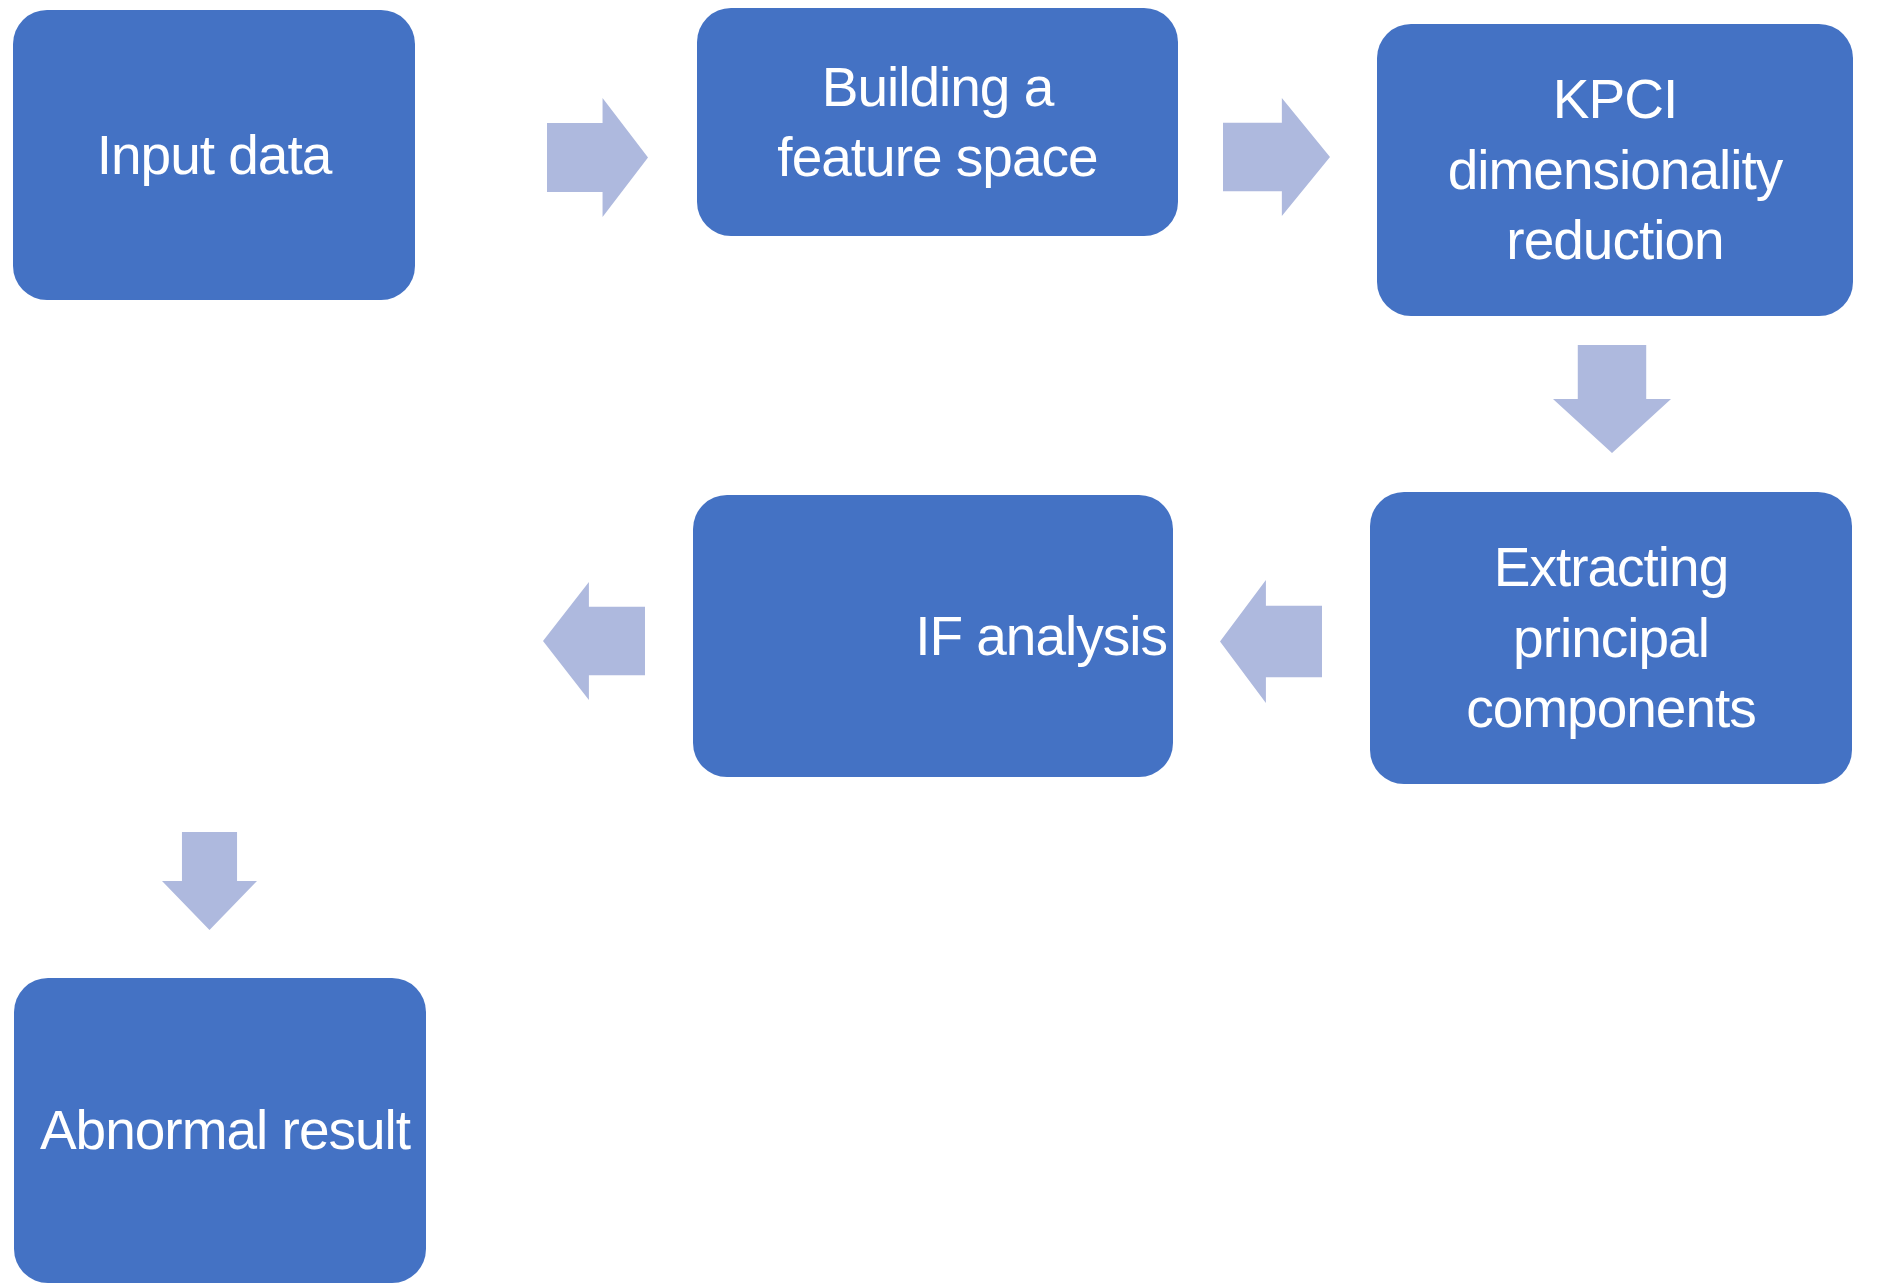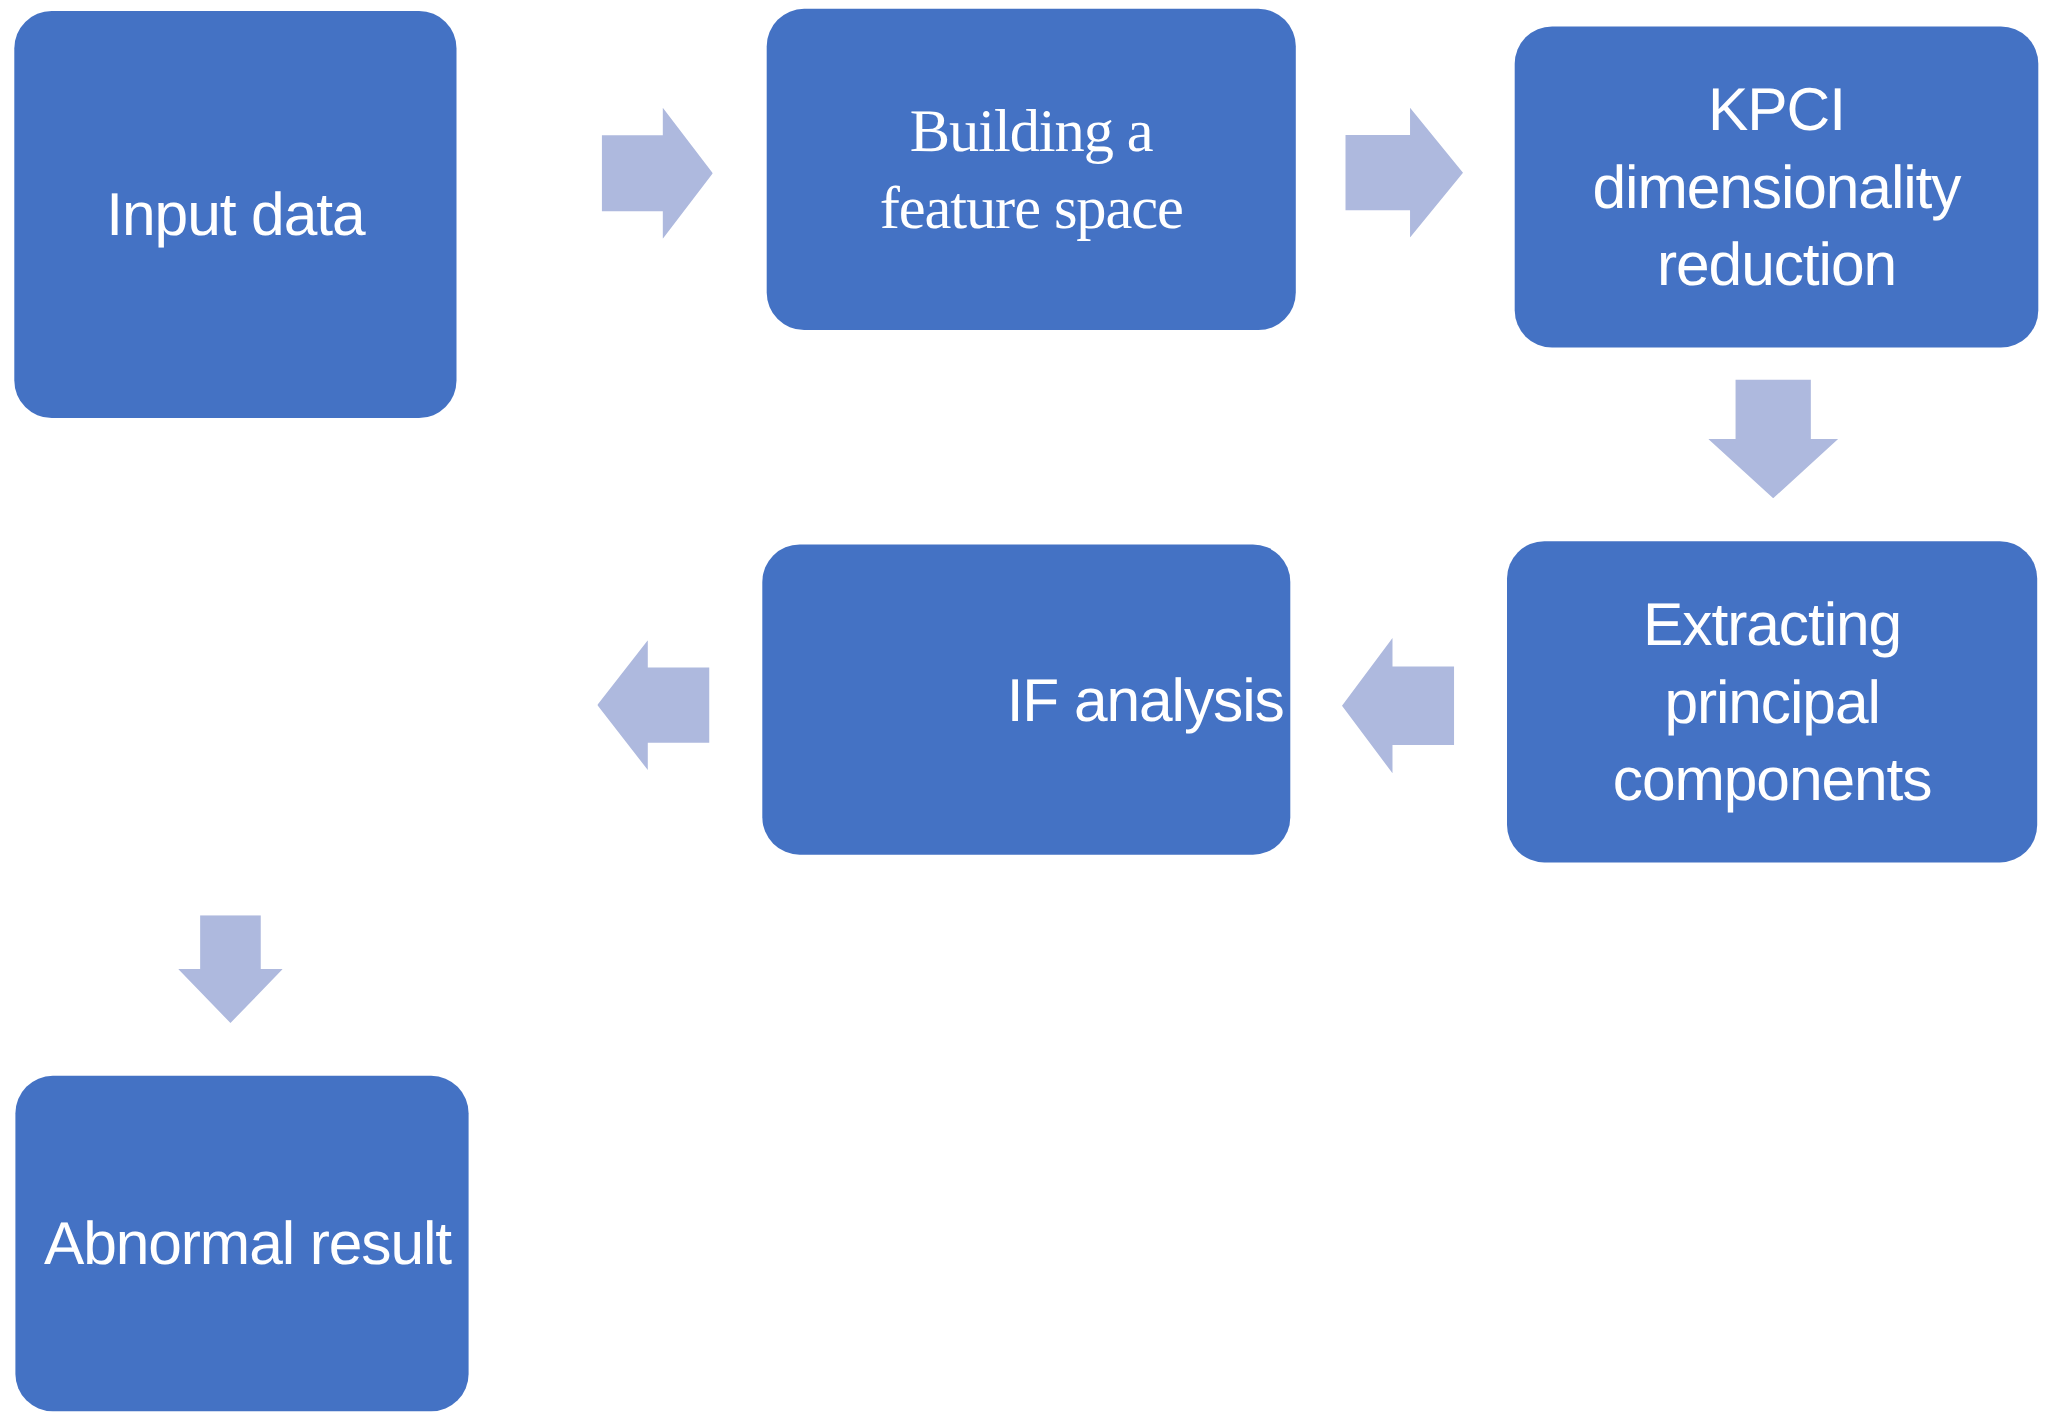--- a/index.html
+++ b/index.html
@@ -34,22 +34,22 @@
     white-space: pre-line;
   }
   .arrow {
     position: absolute;
     display: block;
   }
   .arrow polygon {
     fill: var(--arrow-fill, #AEB9DE);
   }
   
-  .n1 { left: 13px;   top: 10px;  width: 402px; height: 370px; }
-  .n2 { left: 697px;  top: 8px;   width: 481px; height: 292px; font-family: Liberation Serif, serif; }
+  .n1 { left: 13px;   top: 10px;  width: 402px; height: 290px; }
+  .n2 { left: 697px;  top: 8px;   width: 481px; height: 228px; }
   .n3 { left: 1377px; top: 24px;   width: 476px; height: 292px; }
   .n4 { left: 1370px; top: 492px; width: 482px; height: 292px; }
   .n5 { left: 693px;  top: 495px; width: 480px; height: 282px; justify-content: flex-end; }
   .n6 { left: 12px;   top: 493px; width: 418px; height: 285px; }
   .n7 { left: 14px;   top: 978px; width: 412px; height: 305px; padding-left: 16px; }
   
   .a1 { left: 547px;  top: 98px;  width: 101px; height: 119px; }
   .a2 { left: 1223px; top: 98px;  width: 107px; height: 118px; }
   .a3 { left: 1553px; top: 345px; width: 118px; height: 108px; }
   .a4 { left: 1220px; top: 580px; width: 102px; height: 123px; }

